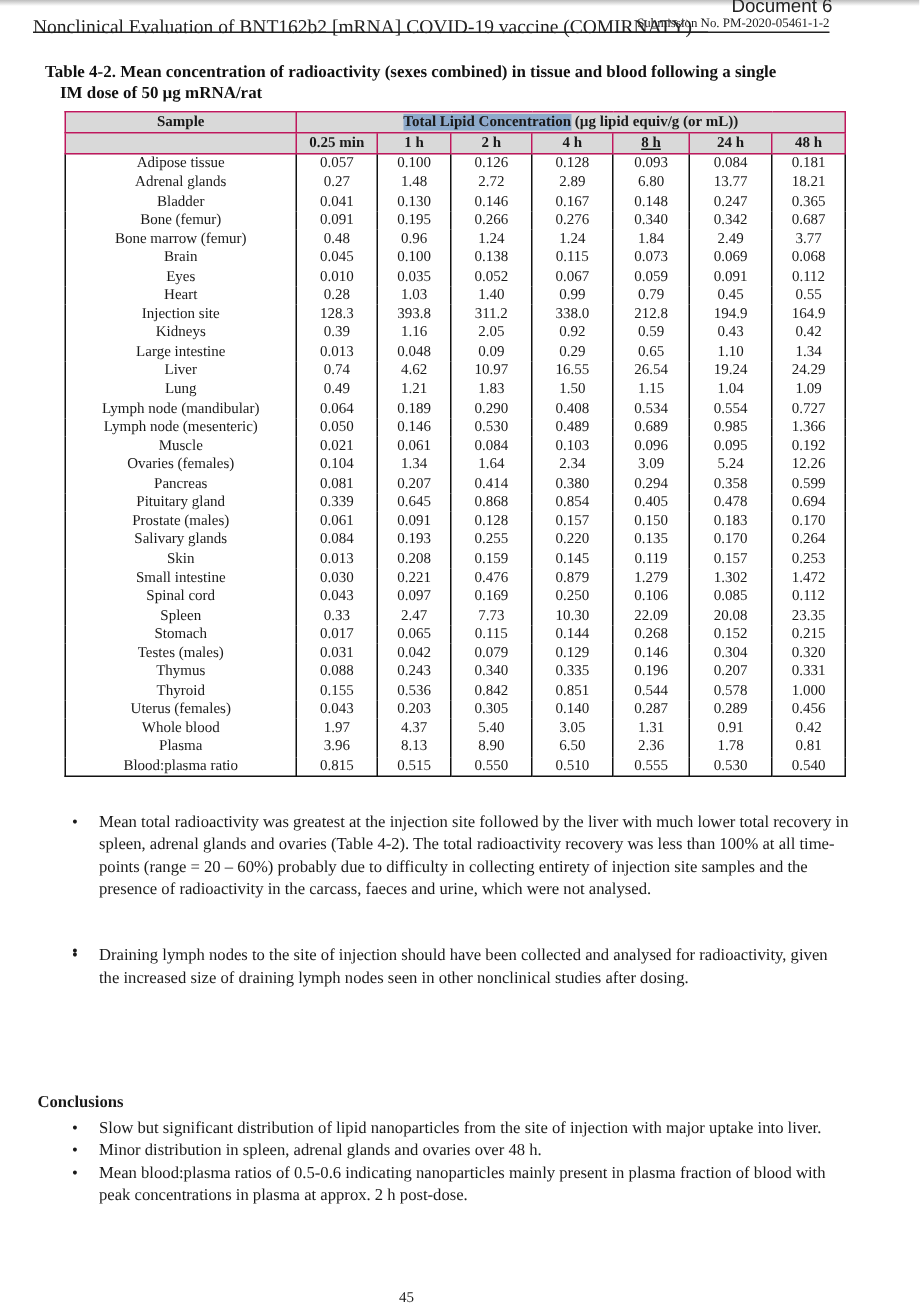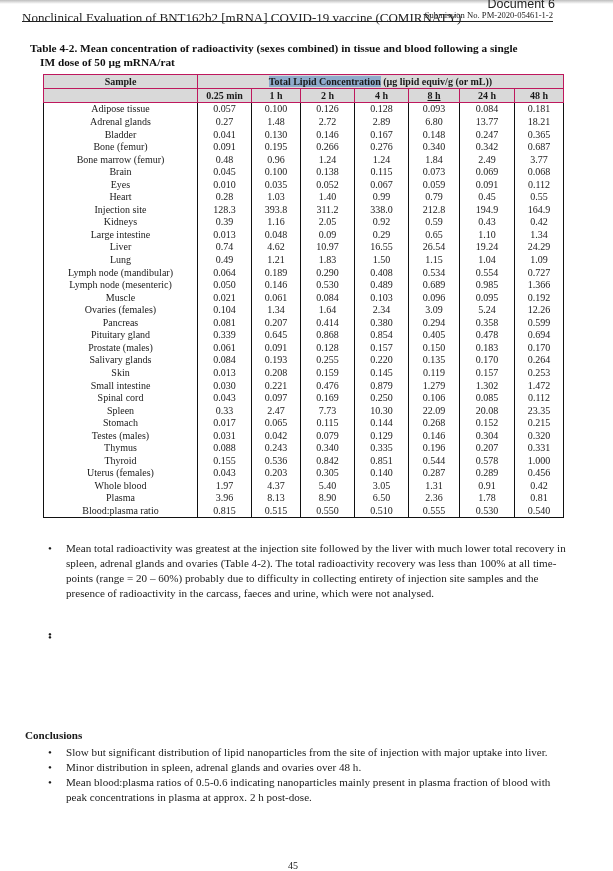--- a/index.html
+++ b/index.html
@@ -59,21 +59,21 @@
   .col-wb { width: 53px; }
   .col-wc { width: 54px; }
   .col-wl { width: 50px; text-decoration: underline; }
   .bullets { position: absolute; left: 48px; width: 520px; margin: 0; padding: 0; list-style: none; font-size: 11.1px; line-height: 15px; color: #1a1a1a; }
   .bullets li { position: relative; padding-left: 18px; margin-bottom: 0; }
   .bullets li .dot { position: absolute; left: 0; top: 0; }
   .b1 { top: 541px; }
   .b2 { top: 627px; }
   .concl-title { position: absolute; left: 25px; top: 729px; font-weight: bold; font-size: 11.1px; }
   .b3 { top: 745px; }
-  .page-num { position: absolute; left: 288px; top: 860px; font-size: 10px; }
+  .page-num { position: absolute; left: 266px; top: 860px; font-size: 10px; }
 </style>
 </head>
 <body>
 
 <div class="topshade"></div>
 <div class="doc-stamp">Document 6</div>
 <div class="header">Nonclinical Evaluation of BNT162b2 [mRNA] COVID-19 vaccine (COMIRNATY)</div>
 <div class="header-right">Submission No. PM-2020-05461-1-2</div>
 <div class="header-rule"></div>
 <div class="header-rule2"></div>
@@ -433,21 +433,21 @@
       </tr>
     </tbody>
 </table>
 
 <ul class="bullets b1">
   <li><span class="dot">•</span><span>Mean total radioactivity was greatest at the injection site followed by the liver with much lower total recovery in spleen, adrenal glands and ovaries (Table 4-2). The total radioactivity recovery was less than 100% at all time-points (range = 20 – 60%) probably due to difficulty in collecting entirety of injection site samples and the presence of radioactivity in the carcass, faeces and urine, which were not analysed.</span></li>
 </ul>
 
 <ul class="bullets b2">
   <li style="margin-bottom:3px"><span class="dot">•</span></li>
-  <li><span class="dot">•</span></li>
+  <li><span class="dot">•</span><span>Draining lymph nodes to the site of injection should have been collected and analysed for radioactivity, given the increased size of draining lymph nodes seen in other nonclinical studies after dosing.</span></li>
 </ul>
 
 <div class="concl-title">Conclusions</div>
 
 <ul class="bullets b3">
   <li><span class="dot">•</span><span>Slow but significant distribution of lipid nanoparticles from the site of injection with major uptake into liver.</span></li>
   <li><span class="dot">•</span><span>Minor distribution in spleen, adrenal glands and ovaries over 48 h.</span></li>
   <li><span class="dot">•</span><span>Mean blood:plasma ratios of 0.5-0.6 indicating nanoparticles mainly present in plasma fraction of blood with peak concentrations in plasma at approx. 2 h post-dose.</span></li>
 </ul>
 

